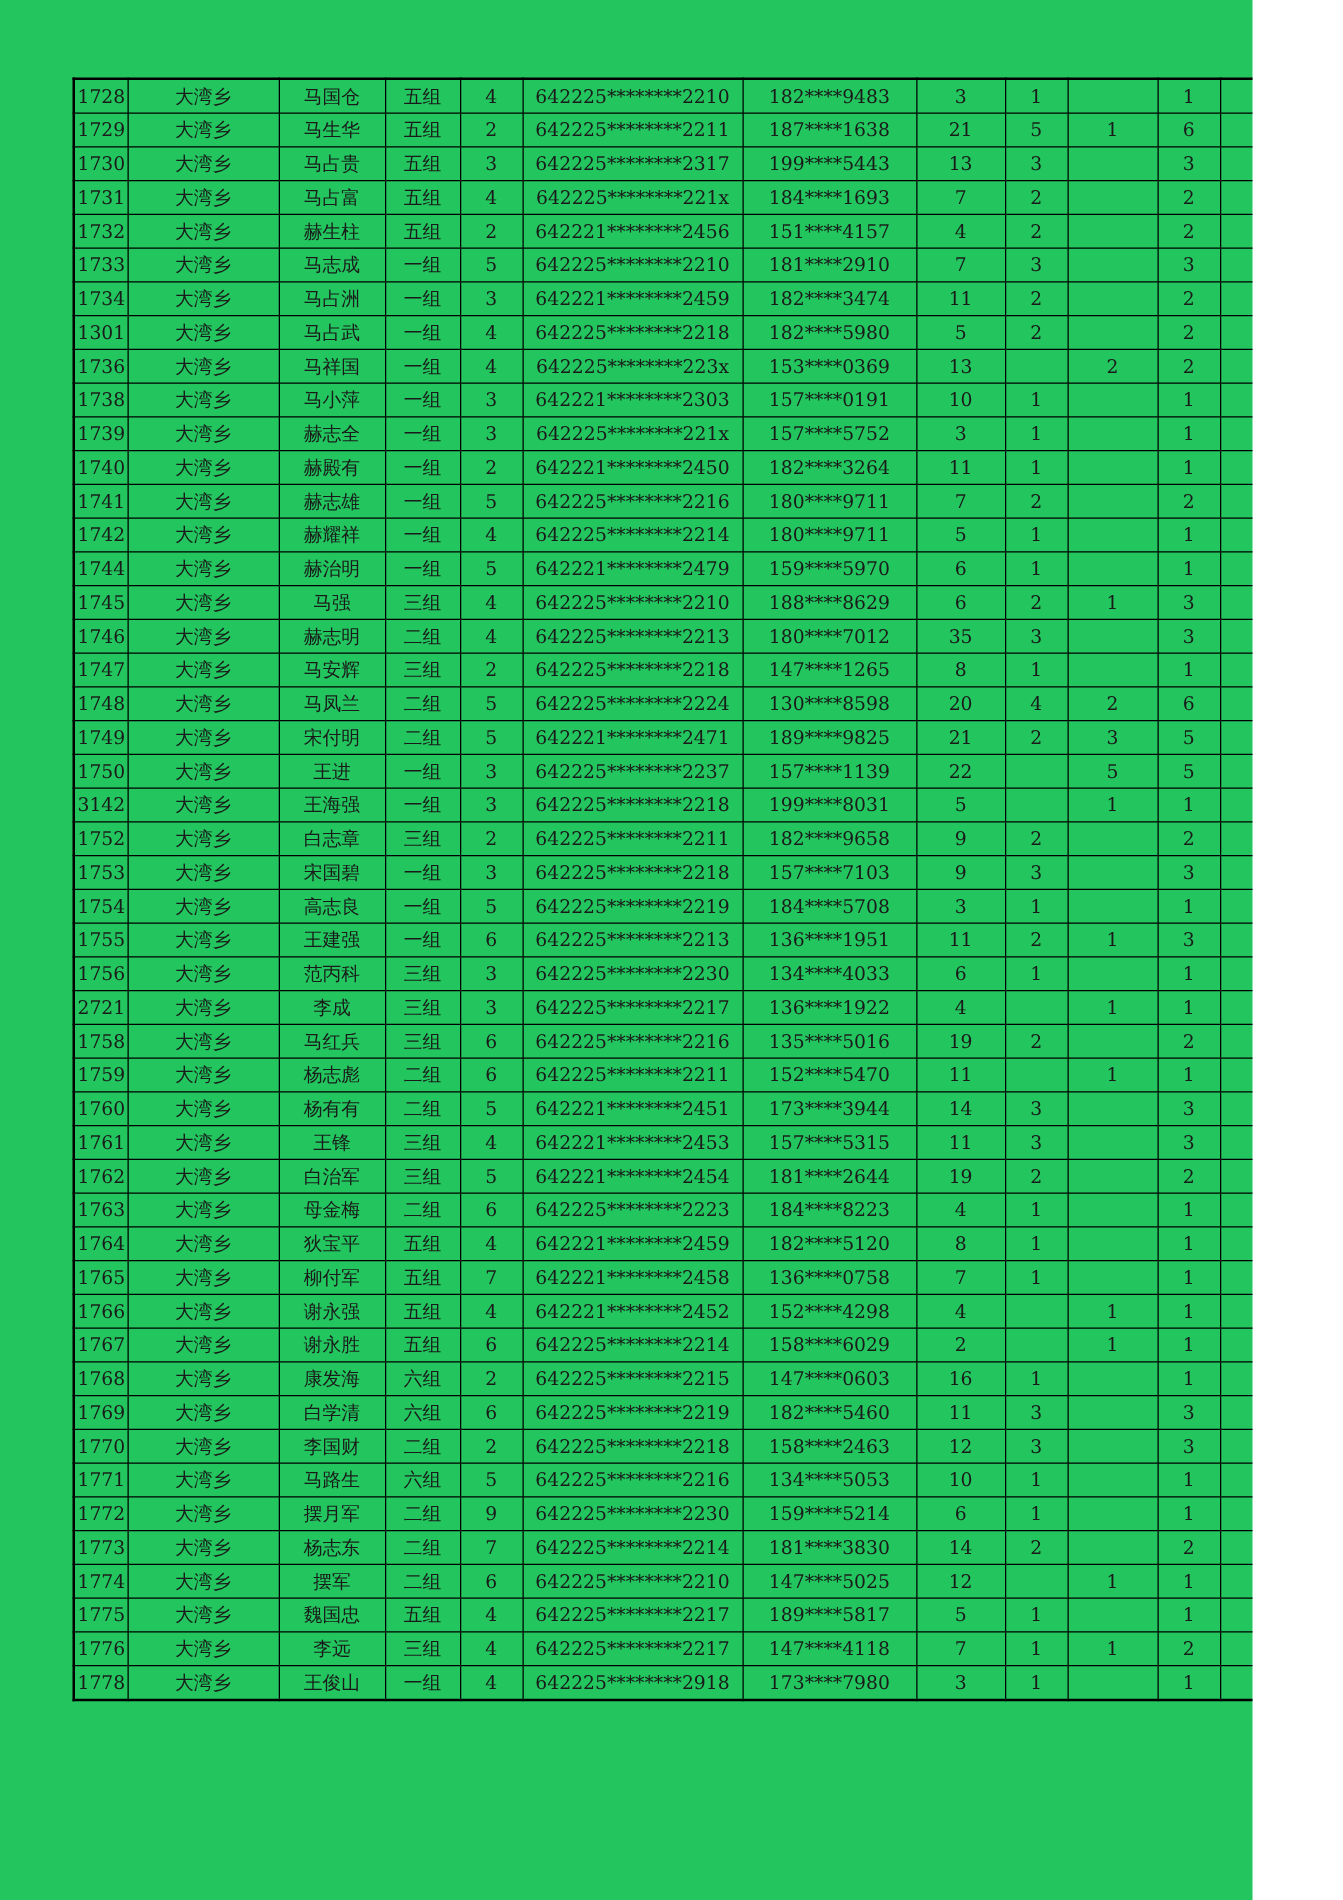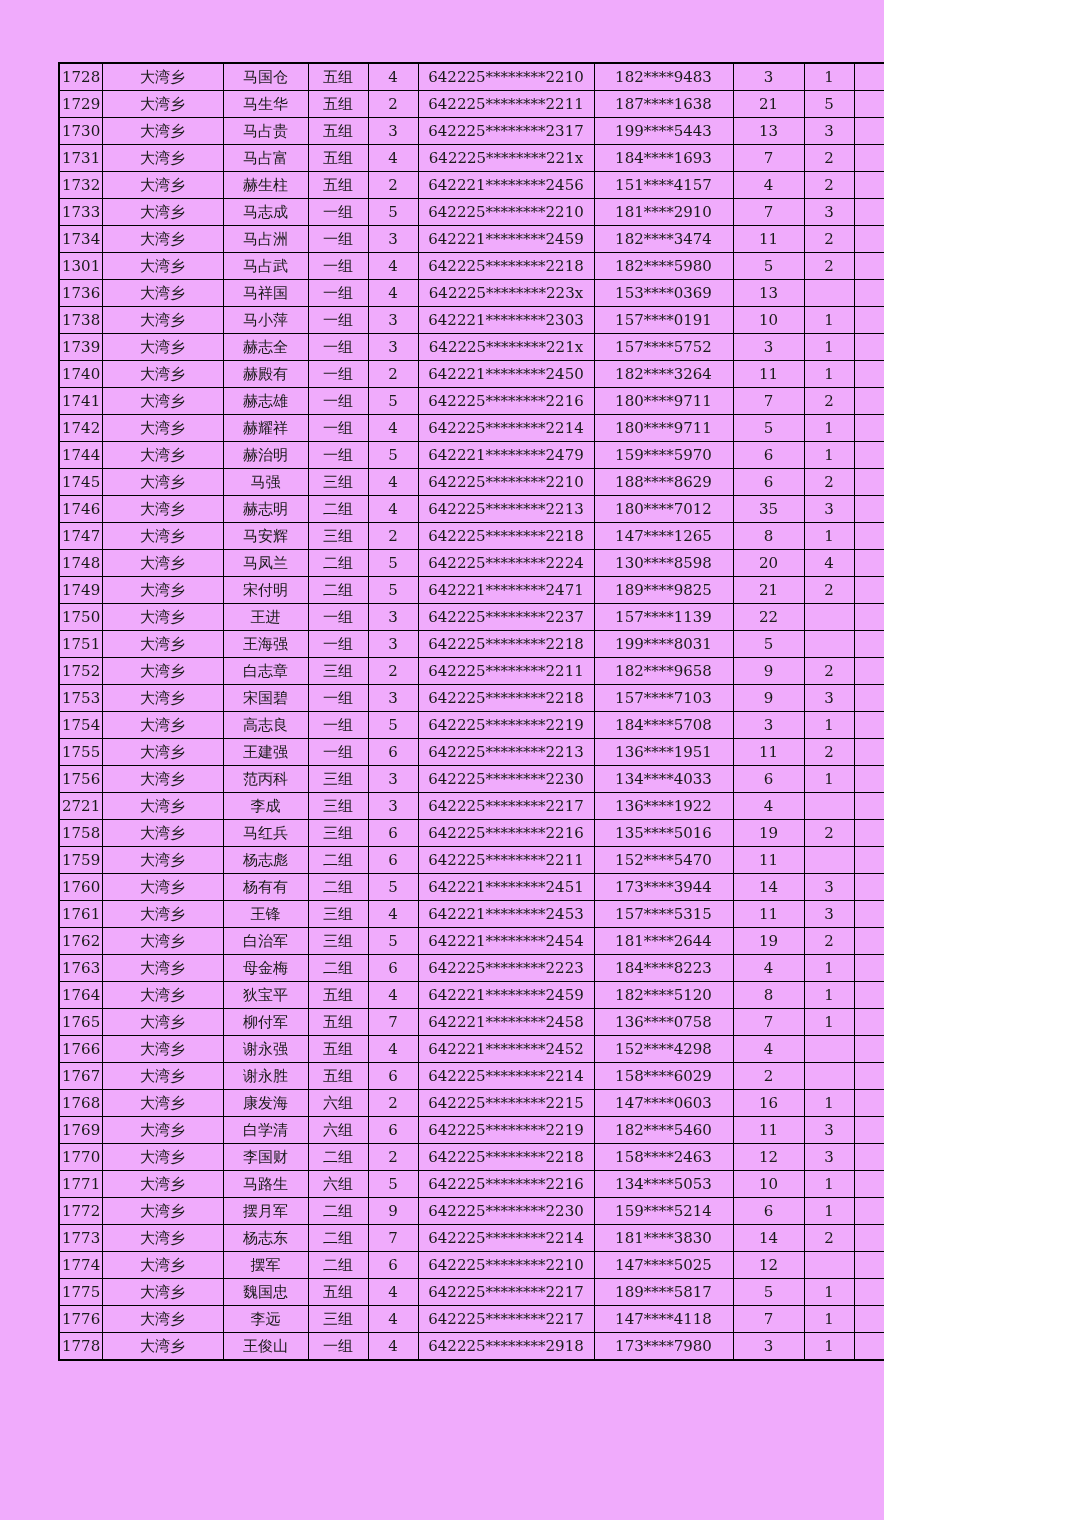--- a/index.html
+++ b/index.html
@@ -2,23 +2,23 @@
 <html><head>
 <meta charset="utf-8">
 <style>
   html, body {
     margin: 0;
     padding: 0;
     background: #ffffff;
   }
   .page {
     position: relative;
-    width: 884px;
+    width: 1002px;
     height: 1520px;
-    background: #f0abfc;
+    background: #22c55e;
     font-family: "DejaVu Serif", "Liberation Serif", serif;
     color: #1a1a1a;
     overflow: hidden;
   }
   table.roster {
     position: absolute;
     left: 58px;
     top: 62px;
     width: 959px;
     border-collapse: collapse;
@@ -349,21 +349,21 @@
           <td class="c-count">3</td>
           <td class="c-id_masked">642225********2237</td>
           <td class="c-phone_masked">157****1139</td>
           <td class="c-num1">22</td>
           <td class="c-num2"></td>
           <td class="c-num3">5</td>
           <td class="c-total">5</td>
           <td class="c-blank"></td>
         </tr>
         <tr>
-          <td class="c-no">1751</td>
+          <td class="c-no">3142</td>
           <td class="c-township">大湾乡</td>
           <td class="c-name">王海强</td>
           <td class="c-group">一组</td>
           <td class="c-count">3</td>
           <td class="c-id_masked">642225********2218</td>
           <td class="c-phone_masked">199****8031</td>
           <td class="c-num1">5</td>
           <td class="c-num2"></td>
           <td class="c-num3">1</td>
           <td class="c-total">1</td>

